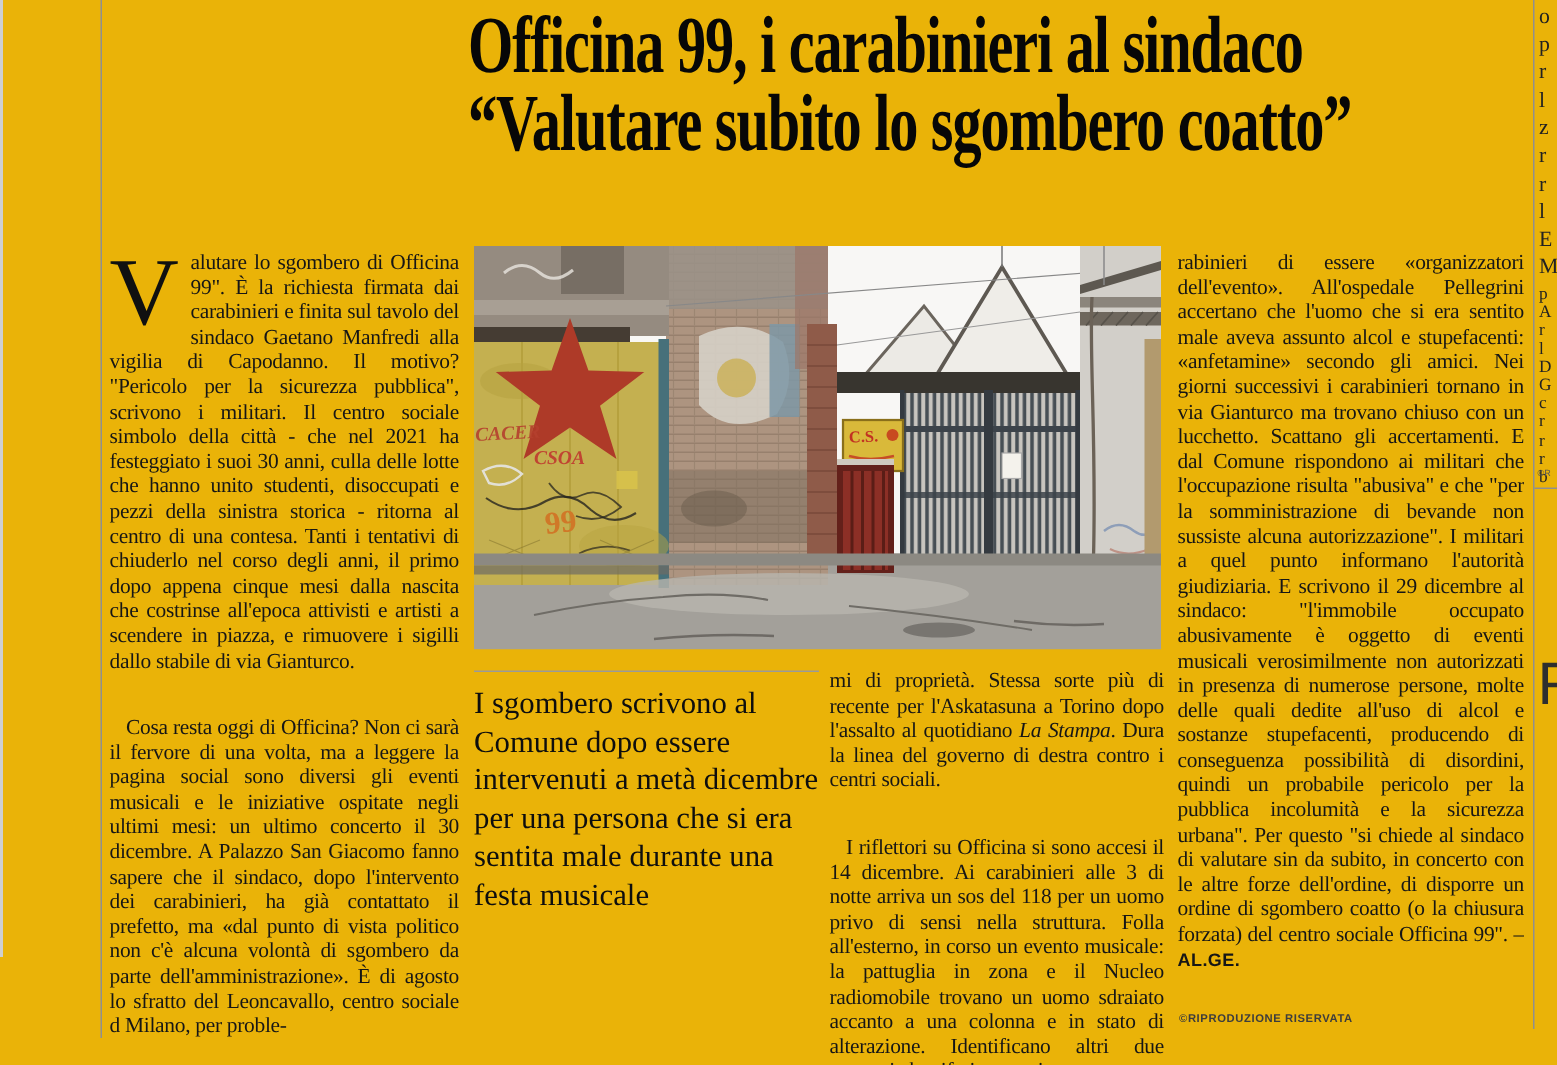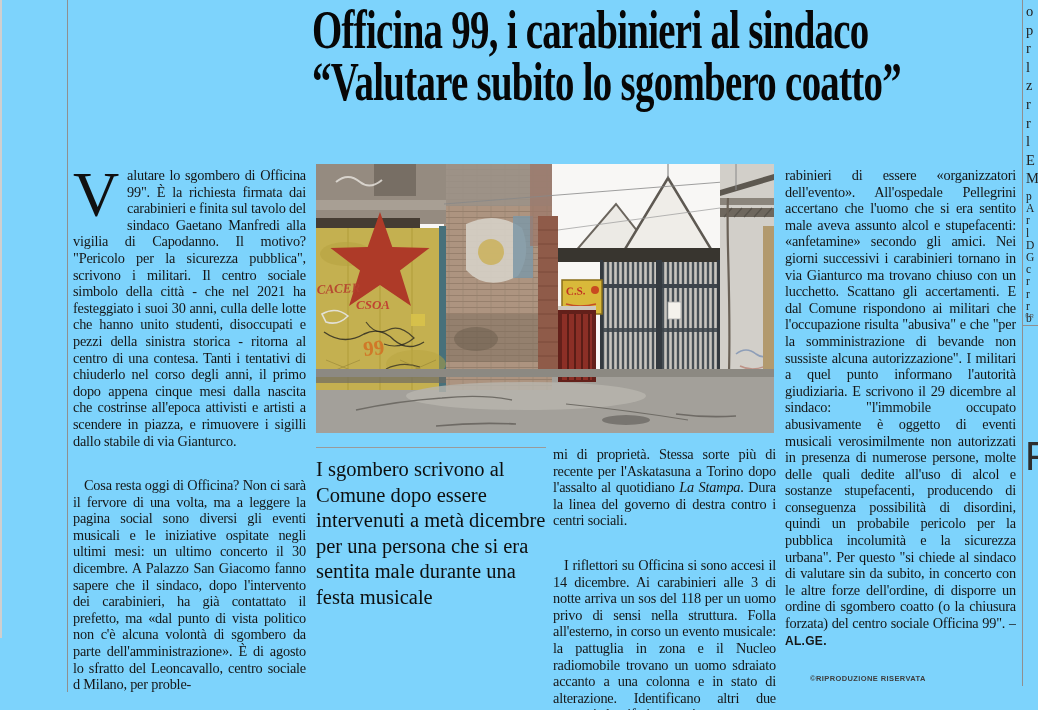--- a/index.html
+++ b/index.html
@@ -1,16 +1,16 @@
 <!DOCTYPE html>
 <html lang="it"><head>
 <meta charset="utf-8">
 <style>
   html,body{margin:0;padding:0;background:#ffffff;}
-  .canvas{position:relative;width:1038px;height:710px;background:#7dd3fc;overflow:hidden;
+  .canvas{position:relative;width:1038px;height:710px;background:#eab308;overflow:hidden;
           font-family:"Liberation Serif",serif;color:#1a1a1a;}
   
   .page-edge{position:absolute;left:0;top:0;width:2px;height:638px;background:#cfcfcf;}
   .vline-left{position:absolute;left:67px;top:0;width:1px;height:692px;background:#8f8f8f;}
   .vline-right{position:absolute;left:1022px;top:0;width:1px;height:686px;background:#8f8f8f;}
   .rail-rule{position:absolute;left:1023px;top:325px;width:15px;height:1px;background:#8f8f8f;}
   .pq-rule{position:absolute;left:316px;top:447px;width:230px;height:1px;background:#9a9a9a;}
   
   .headline{position:absolute;left:312px;top:4px;font-weight:700;color:#070707;
             font-size:54px;line-height:52px;white-space:nowrap;letter-spacing:-1px;
@@ -20,21 +20,21 @@
        letter-spacing:-0.2px;color:#161616;hyphens:auto;}
   .col p{margin:0;}
   .col p + p{text-indent:11px;margin-top:28px;}
   .col1{left:73px;top:167px;width:233px;height:527px;overflow:hidden;}
   .col2{left:553px;top:446px;width:223px;height:274px;overflow:hidden;}
   .col3{left:785px;top:167px;width:231px;height:505px;overflow:hidden;}
   .dropcap{float:left;font-size:64px;line-height:50px;padding:3px 8px 0 0;color:#101010;}
   .it{font-style:italic;}
   .sig{font-family:"Liberation Sans",sans-serif;font-weight:700;font-size:12px;letter-spacing:.3px;margin-top:24px;}
   .copyright{position:absolute;left:786px;top:674px;font-family:"Liberation Sans",sans-serif;
-             font-size:7.5px;letter-spacing:.4px;color:#3d3d3d;font-weight:600;margin-left:24px;}
+             font-size:7.5px;letter-spacing:.4px;color:#3d3d3d;font-weight:600;}
   
   .pullquote{position:absolute;left:316px;top:457px;width:242px;font-size:20.5px;
              line-height:25.5px;color:#0e0e0e;text-align:left;}
   
   .photo{position:absolute;left:316px;top:164px;width:458px;height:269px;}
   
   .rail-top{position:absolute;left:1026px;top:2px;font-size:14.5px;line-height:18.6px;color:#222;}
   .rail-mid{position:absolute;left:1026px;top:190px;font-size:11.5px;line-height:12.2px;color:#222;}
   .rail-top div,.rail-mid div{white-space:nowrap;}
   .rail-tiny{position:absolute;left:1025px;top:313px;font-size:6px;

